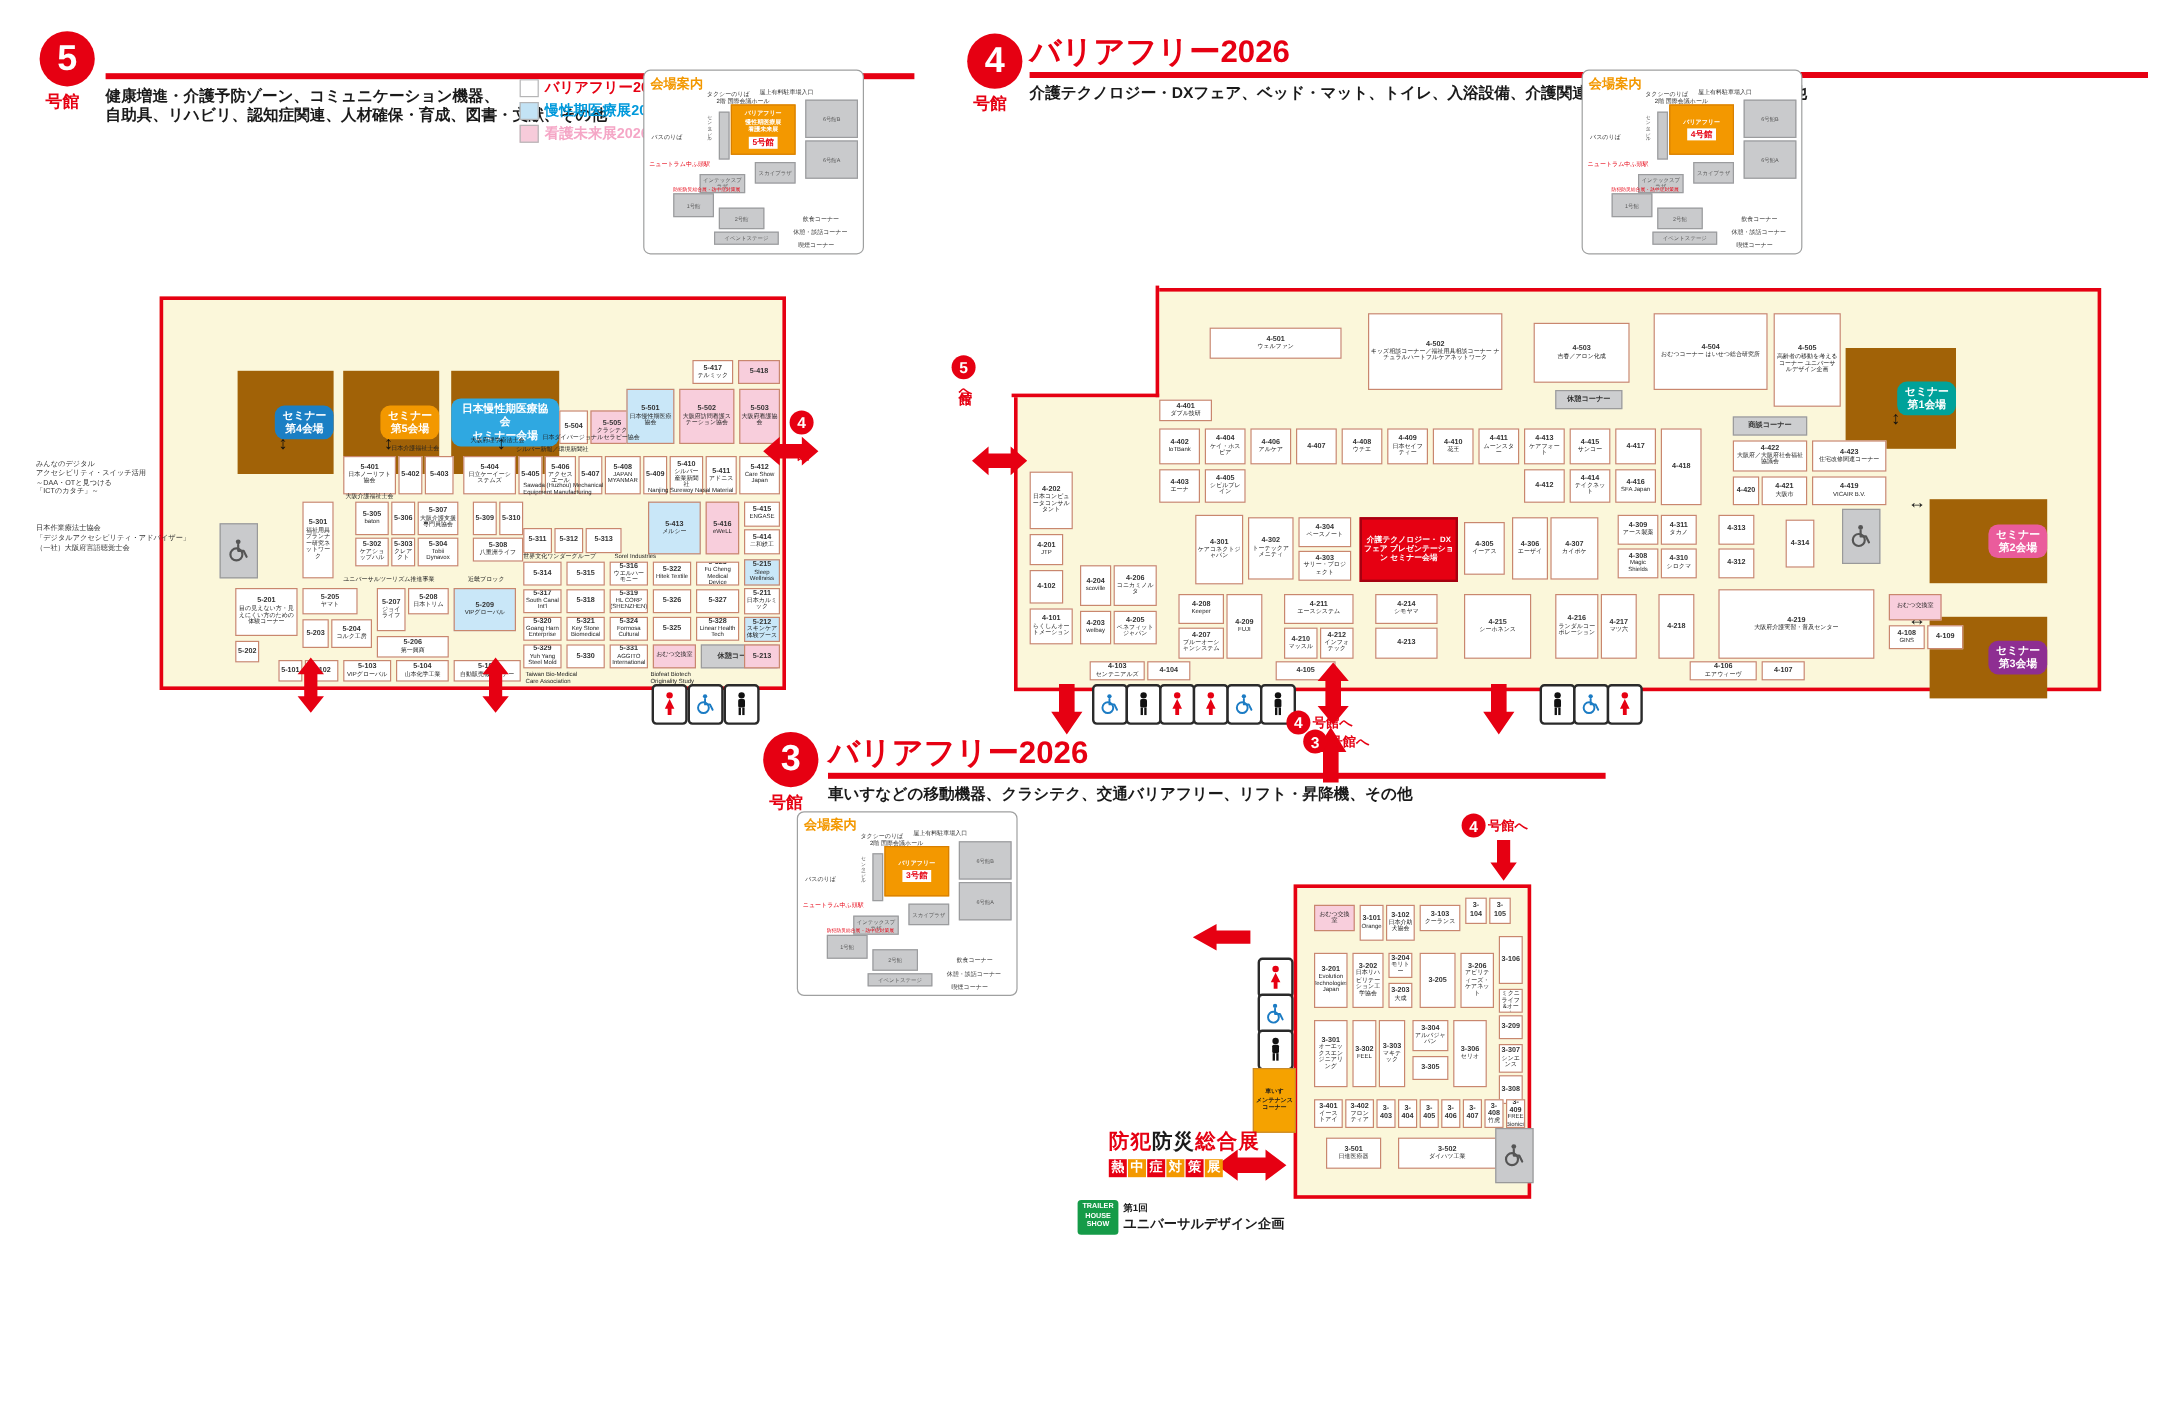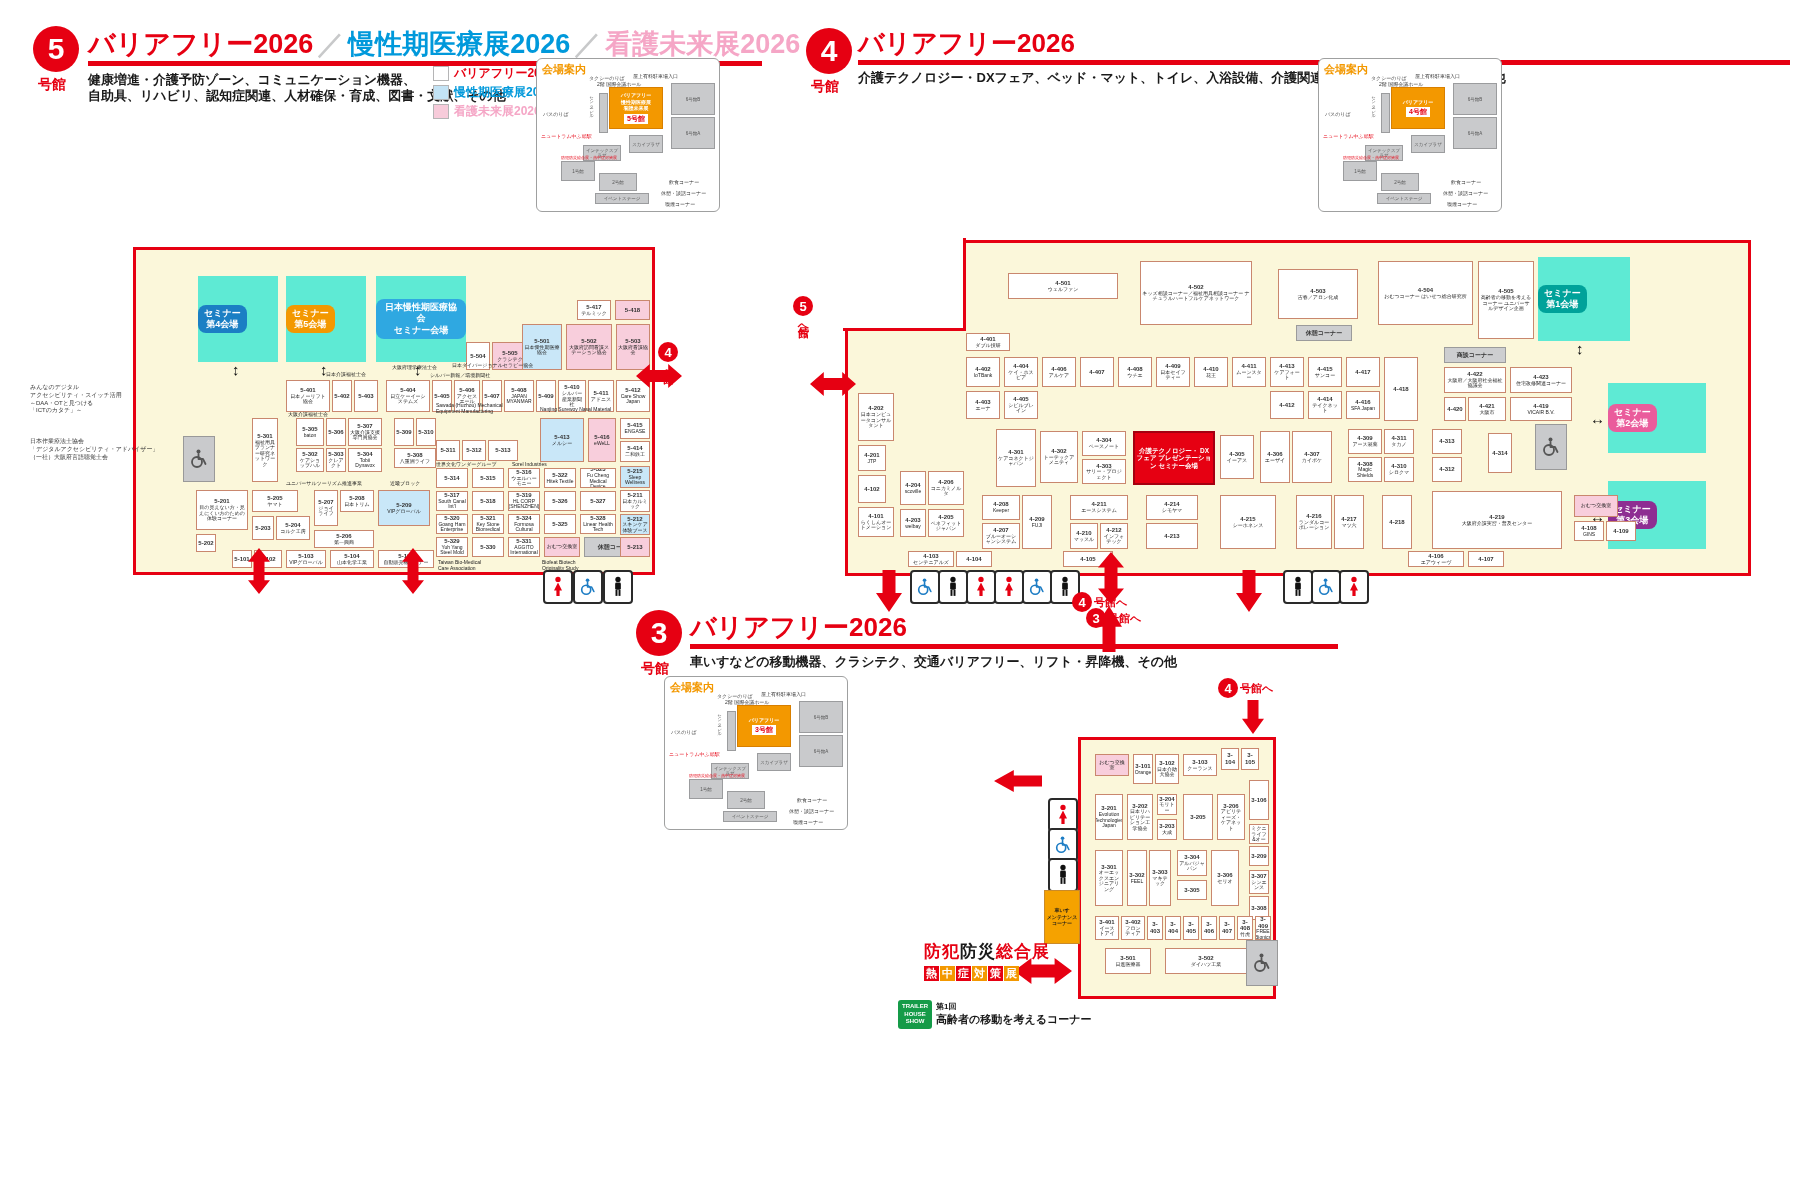--- a/index.html
+++ b/index.html
@@ -21,21 +21,21 @@
   
   .floor{position:absolute;background:#FBF7DA;border:3px solid #E60012;}
   .notch{position:absolute;background:#fff;border-right:3px solid #E60012;border-bottom:3px solid #E60012;}
   .booth{position:absolute;background:#fff;border:1px solid #C9876E;display:flex;flex-direction:column;
          align-items:center;justify-content:center;text-align:center;overflow:hidden;line-height:1.1;padding:1px;box-sizing:border-box;}
   .booth .bid{font-size:6px;font-weight:bold;color:#333;}
   .booth .bname{font-size:5px;color:#222;}
   .c-b{background:#C9E7F8;} .c-p{background:#F8CEDC;}
   .c-g{background:#CDCED0;border-color:#9B9B9B;} .c-g .bname{font-size:6px;font-weight:bold;color:#333;}
   .c-r{background:#E60012;border:2px solid #A50010;} .c-r .bname{color:#fff;font-size:6.5px;font-weight:bold;}
-  .sem{position:absolute;background:#5eead4;display:flex;align-items:center;justify-content:flex-start;}
+  .sem{position:absolute;background:#a16207;display:flex;align-items:center;justify-content:flex-end;margin-top:33px;}
   .sem .pill{color:#fff;font-weight:bold;font-size:9px;text-align:center;border-radius:8px;
              padding:3px 6px;line-height:1.25;white-space:pre-line;}
   .note{position:absolute;font-size:5px;color:#222;line-height:1.2;white-space:pre-line;z-index:6;}
   .note.conn{font-size:15px;font-weight:bold;color:#111;line-height:1;}
   .note-abs{position:absolute;font-size:6px;color:#333;line-height:1.3;white-space:pre-line;}
   
   .ticon{position:absolute;width:26px;height:30px;background:#fff;border:2px solid #2A2A2A;border-radius:4px;
          display:flex;align-items:center;justify-content:center;z-index:8;}
   .wcbig{position:absolute;width:30px;height:44px;background:#C9CACC;border:1px solid #999;
          display:flex;align-items:center;justify-content:center;z-index:8;}
@@ -74,21 +74,20 @@
   #trailer .tline1{font-size:8px;font-weight:bold;color:#1A1A1A;}
   #trailer .tline2{font-size:11px;font-weight:bold;color:#1A1A1A;}
 </style>
 </head>
 <body>
 
 <div id="stage">
 
   <div class="badge" style="left:33px;top:26px">5</div>
   <div class="badge-suffix" style="left:38px;top:76px">号館</div>
-  <div class="htitle" style="left:88px;top:26px;font-size:27px" id="title5"><span style="color: rgb(230, 0, 18);">バリアフリー2026</span><span class="seg-sep">／</span><span style="color: rgb(0, 153, 219);">慢性期医療展2026</span><span class="seg-sep">／</span><span style="color: rgb(245, 166, 198);">看護未来展2026</span></div>
   <div class="hline" style="left:88px;top:61px;width:674px"></div>
   <div class="hsub" style="left:88px;top:72px">健康増進・介護予防ゾーン、コミュニケーション機器、
 自助具、リハビリ、認知症関連、人材確保・育成、図書・文献、その他</div>
   <div id="legend">
       <div class="lg-row">
         <span class="lg-chip" style="background: rgb(255, 255, 255);"></span>
         <span class="lg-label" style="color: rgb(230, 0, 18);">バリアフリー2026</span>
       </div>
       <div class="lg-row">
         <span class="lg-chip" style="background: rgb(195, 227, 245);"></span>
@@ -927,21 +926,21 @@
       <span style="background: rgb(243, 152, 0);">対</span>
       <span style="background: rgb(230, 0, 18);">策</span>
       <span style="background: rgb(243, 152, 0);">展</span>
     </div>
   <div id="trailer" style="left:898px;top:1000px">
     <div class="tbadge" style="white-space: pre-line;">TRAILER
 HOUSE
 SHOW</div>
     <div>
       <div class="tline1">第1回</div>
-      <div class="tline2">高齢者の移動を考えるコーナー</div>
+      <div class="tline2">ユニバーサルデザイン企画</div>
     </div>
   </div>
 
 <div class="note-abs" style="left: 30px; top: 384px;">みんなのデジタル
 アクセシビリティ・スイッチ活用
 ～DAA・OTと見つける
 「ICTのカタチ」～</div>
     <div class="note-abs" style="left: 30px; top: 438px;">日本作業療法士協会
 「デジタルアクセシビリティ・アドバイザー」
 （一社）大阪府言語聴覚士会</div>

